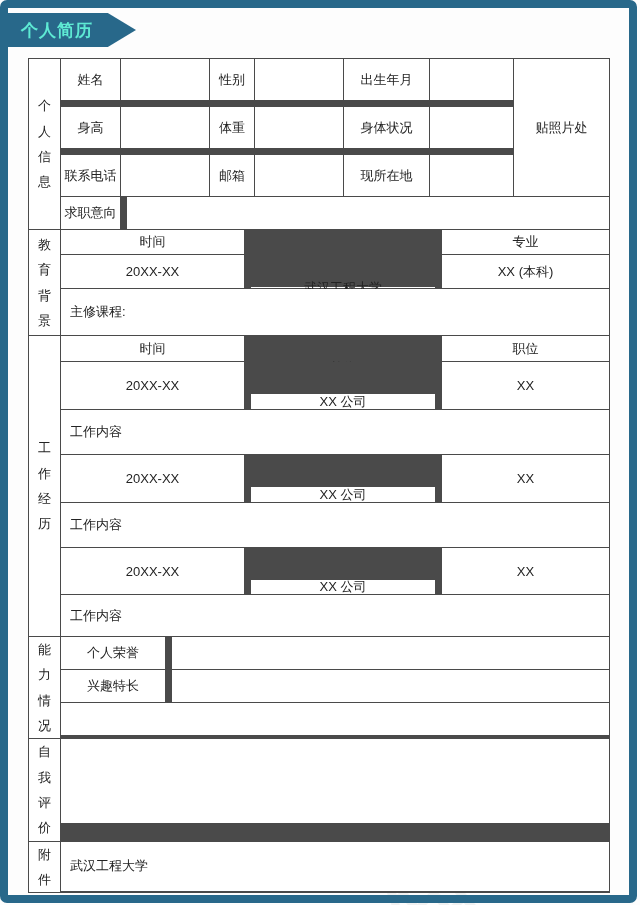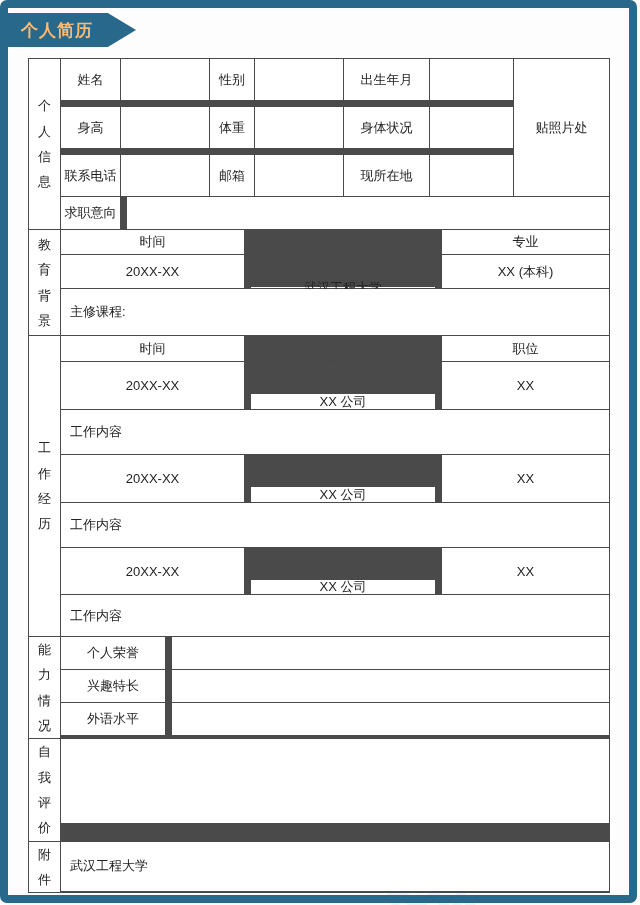--- a/index.html
+++ b/index.html
@@ -12,21 +12,21 @@
     position:absolute; left:0; top:0; width:637px; height:903px;
     border:8px solid #28688a; border-radius:7px; pointer-events:none; z-index:3;
   }
   .banner {
     position:absolute; left:8px; top:13px; width:128px; height:34px;
     background:#28688a; z-index:4;
     clip-path:polygon(0 0, 78% 0, 100% 50%, 78% 100%, 0 100%);
     display:flex; align-items:center;
   }
   .banner span {
-    color:#fdba74; font-size:17px; font-weight:700; letter-spacing:1px; padding-left:13px;
+    color:#5eead4; font-size:17px; font-weight:700; letter-spacing:1px; padding-left:13px;
   }
   .watermark {
     position:absolute; z-index:1; font-size:78px; font-weight:700; letter-spacing:10px;
     color:rgba(110,118,125,0.12); transform:rotate(-42deg); white-space:nowrap;
     pointer-events:none; user-select:none;
   }
   .wm-a { left:226px; top:238px; }
   .wm-b { left:120px; top:400px; color:rgba(110,118,125,0.06); }
   .wm-c { left:300px; top:845px; color:rgba(110,118,125,0.09); }
 
@@ -214,21 +214,20 @@
       <div class="sec-body">
         <div class="row h32">
           <div class="cell lab ab-label">个人荣誉</div>
           <div class="cell fill"></div>
         </div>
         <div class="row h32">
           <div class="cell lab ab-label">兴趣特长</div>
           <div class="cell fill"></div>
         </div>
         <div class="row h32">
-          <div class="cell lab ab-label">外语水平</div>
           <div class="cell fill"></div>
         </div>
       </div>
     </div>
 
     <div class="section">
       <div class="sec-label">
         <span class="vlab">自我评价</span>
       </div>
       <div class="sec-body">

